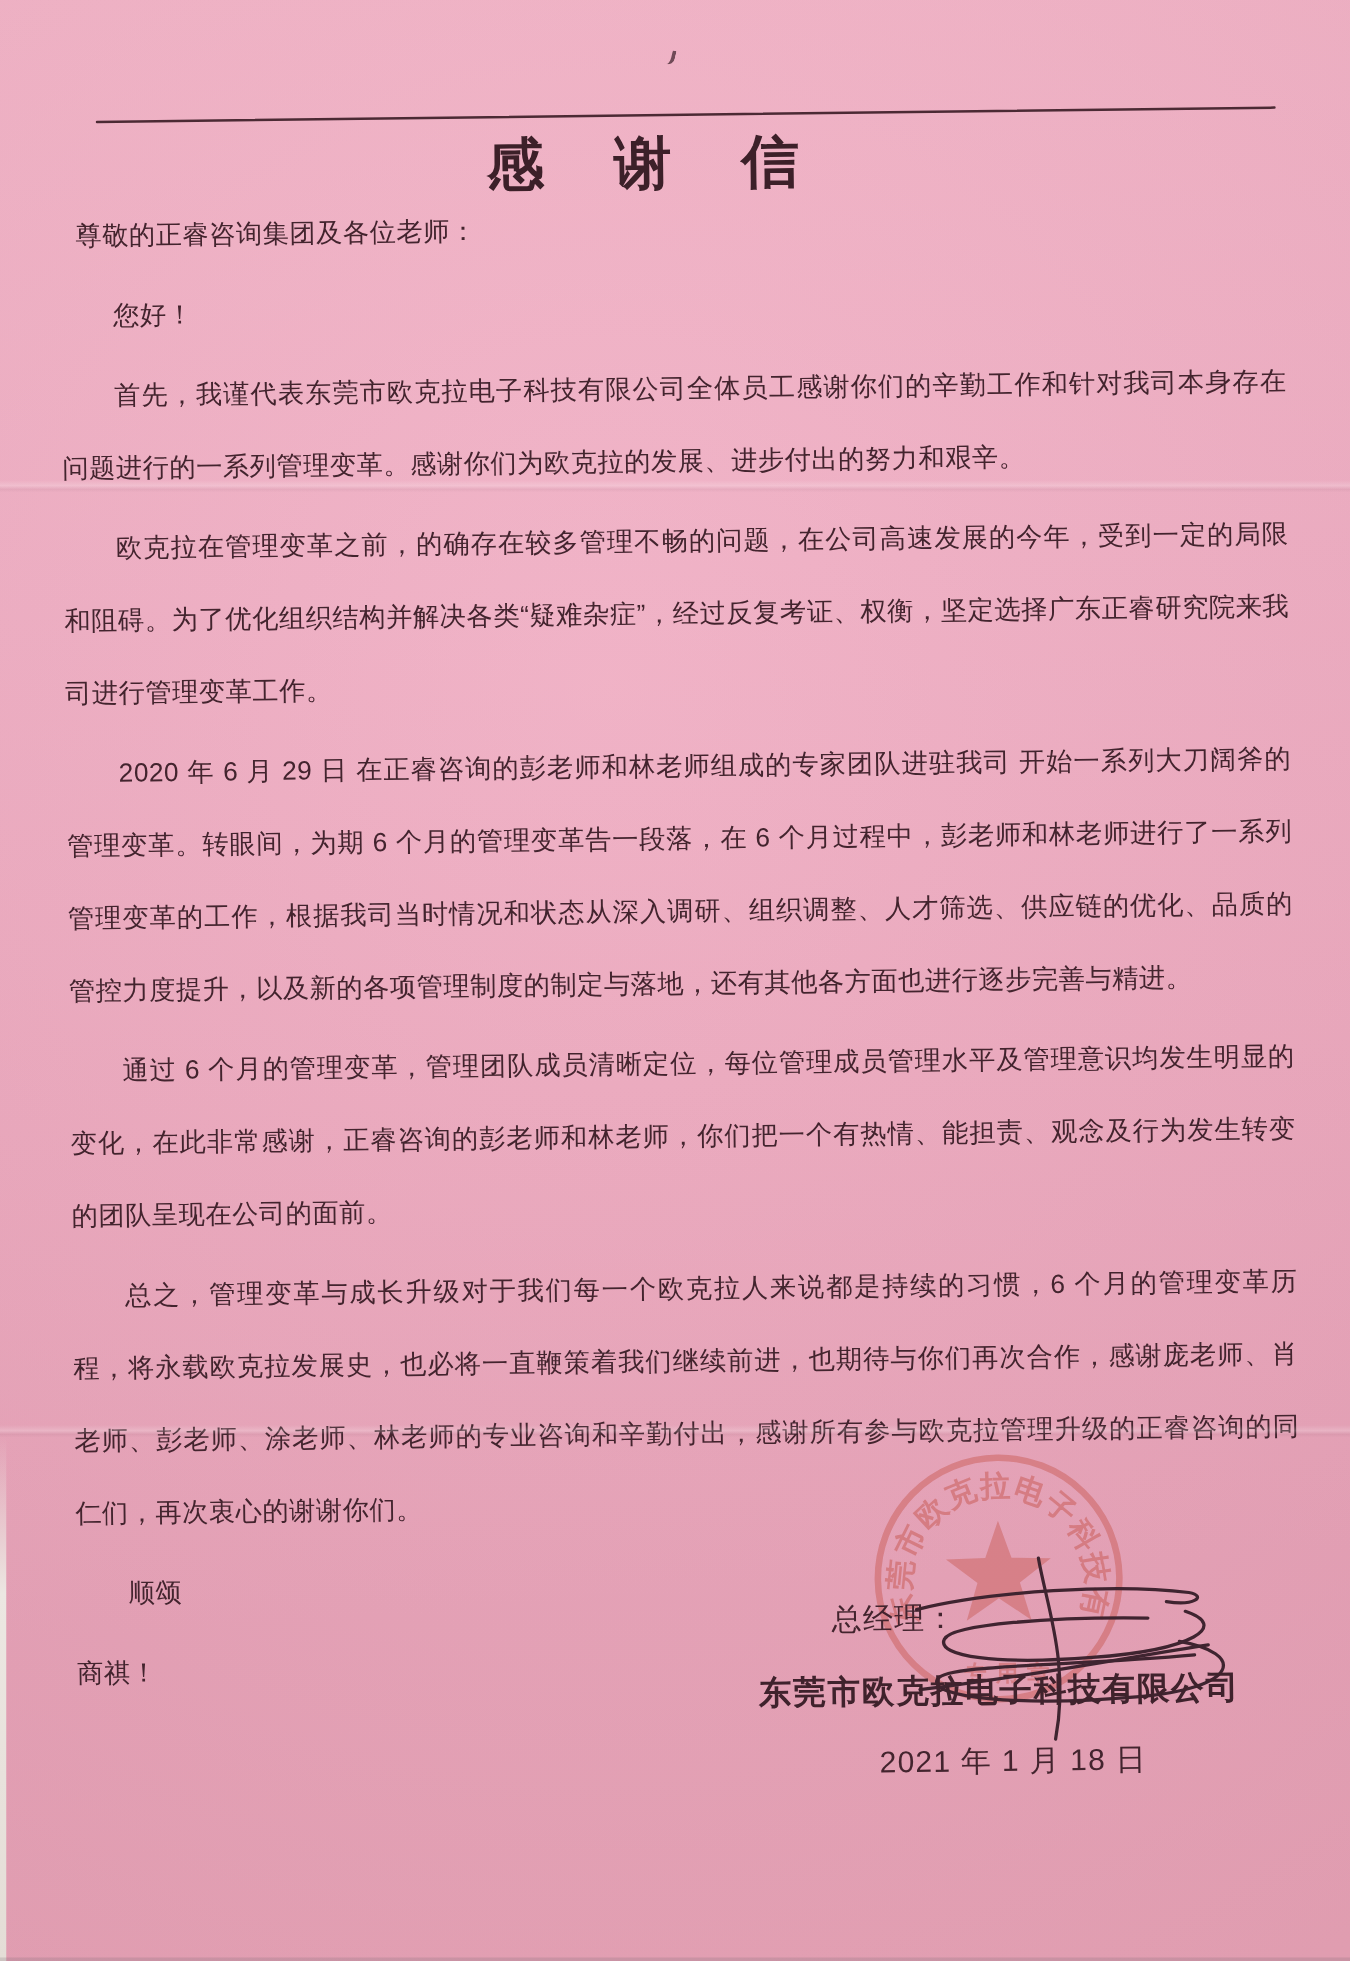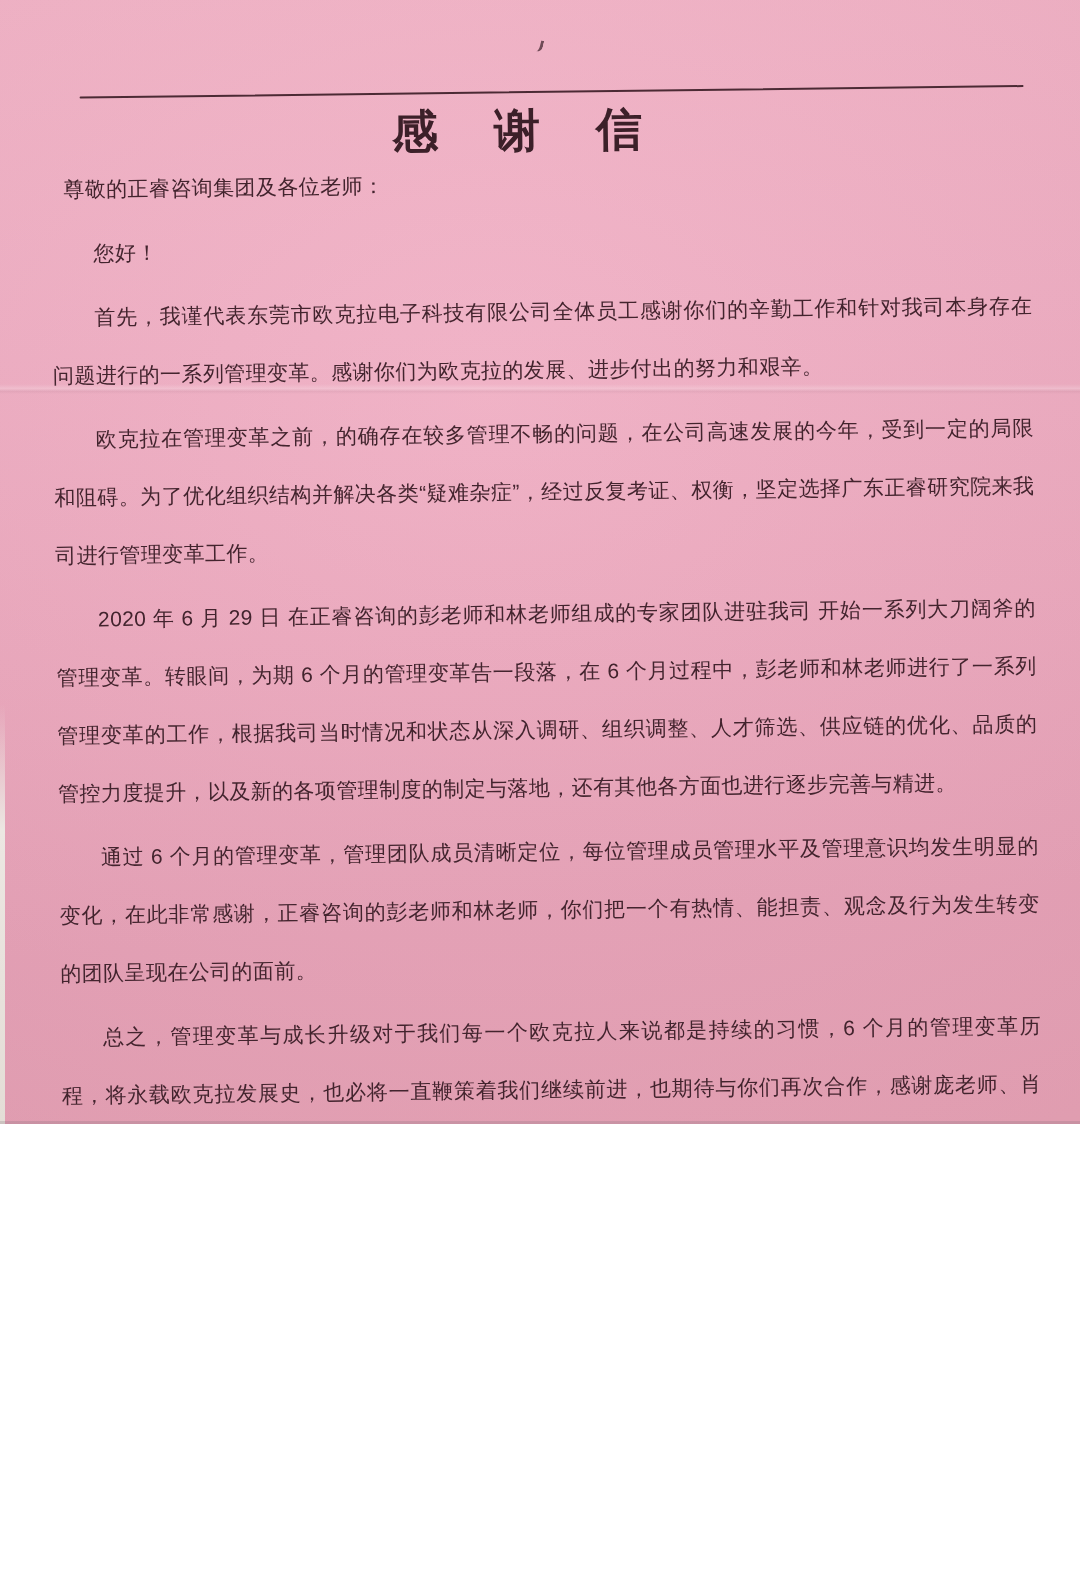--- a/index.html
+++ b/index.html
@@ -3,21 +3,21 @@
 <meta charset="utf-8">
 <style>
   html, body {
     margin: 0; padding: 0;
     width: 1080px; height: 1569px;
     overflow: hidden;
     font-family: "Liberation Sans", sans-serif;
   }
   .photo {
     position: relative;
-    width: 1080px; height: 1124px;
+    width: 1080px; height: 1569px;
     background:
       radial-gradient(120% 90% at 45% 35%, rgba(255,255,255,0.10), rgba(0,0,0,0.04) 85%),
       linear-gradient(176deg, #f3b2c6 0%, #efabc1 30%, #eca6bc 55%, #e8a1b7 80%, #e9a3b7 100%);
     overflow: hidden;
     text-decoration: underline;
   }
   
   .edge-left {
     position: absolute; left: 0; bottom: 0;
     width: 5px; height: 420px;

